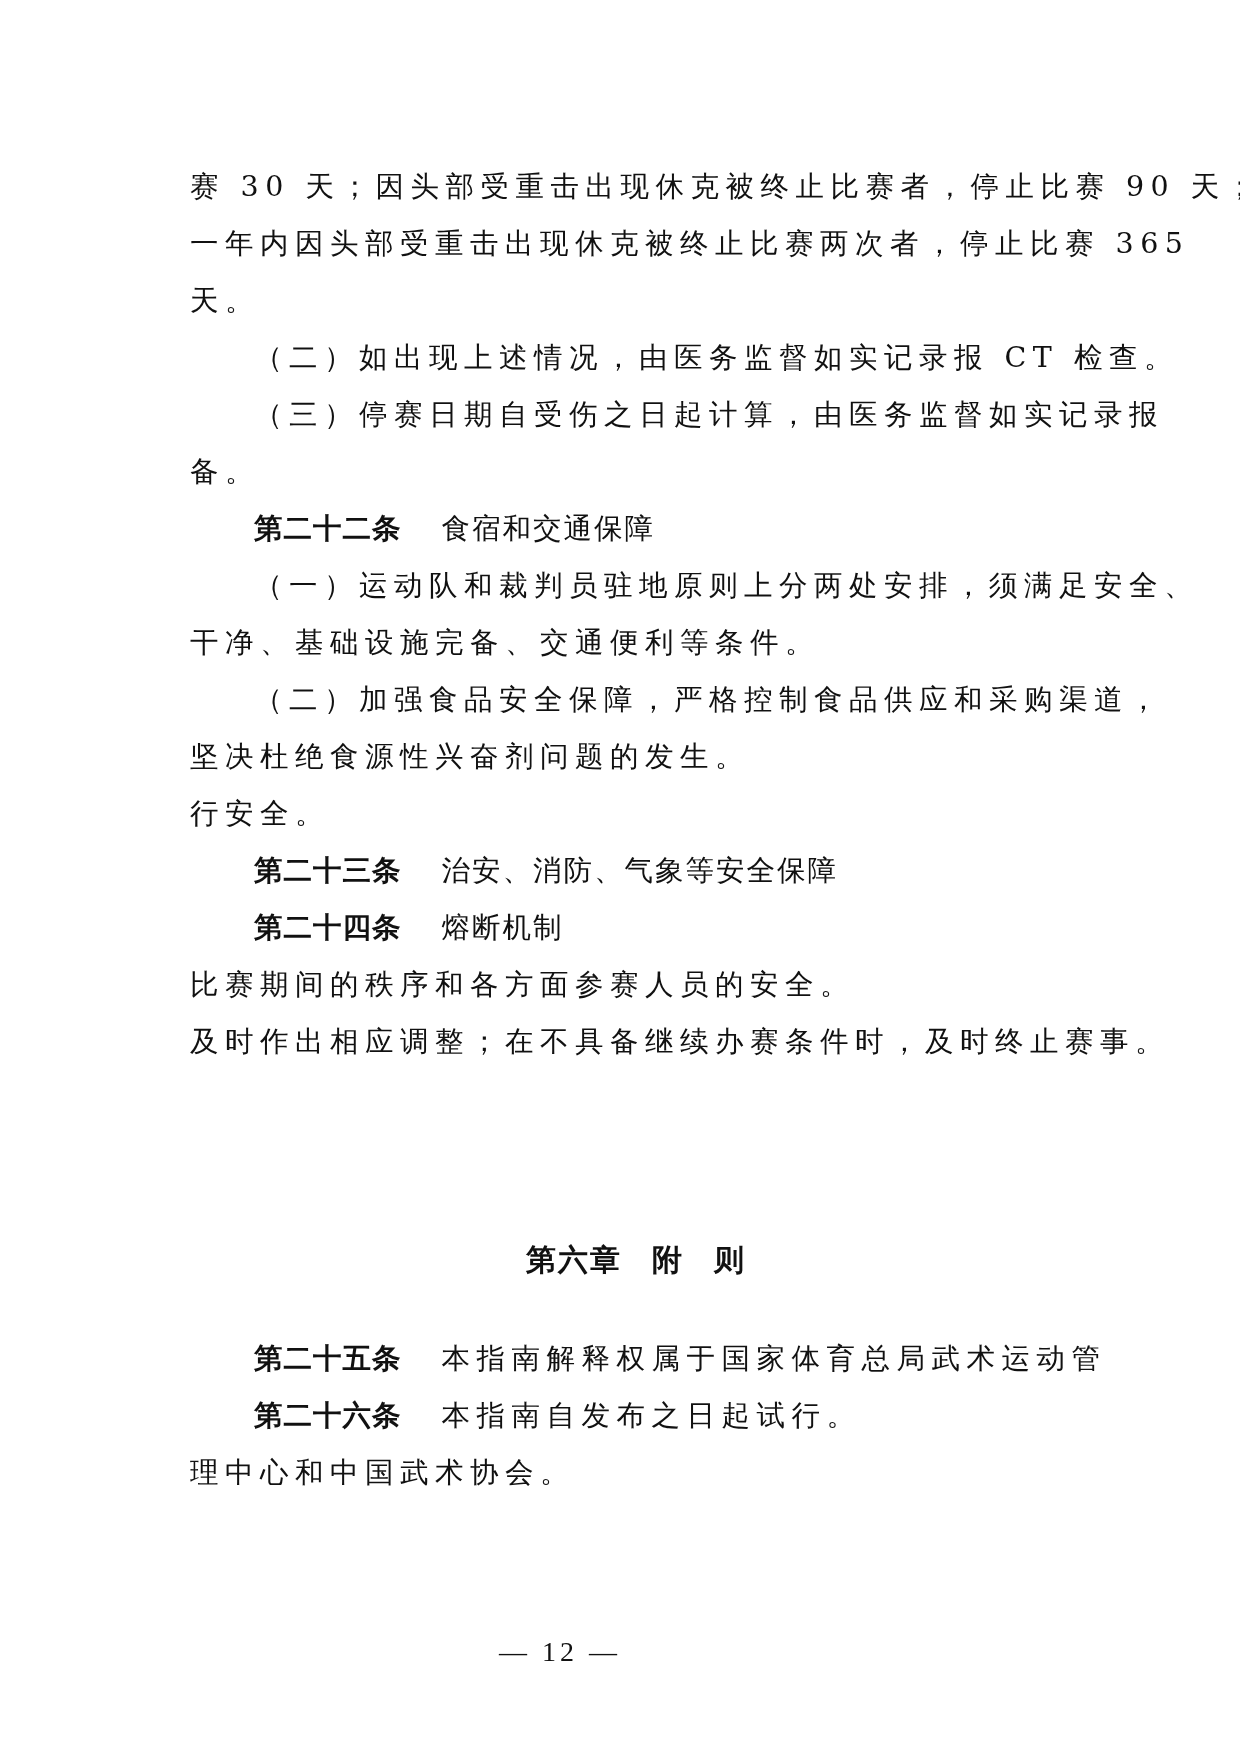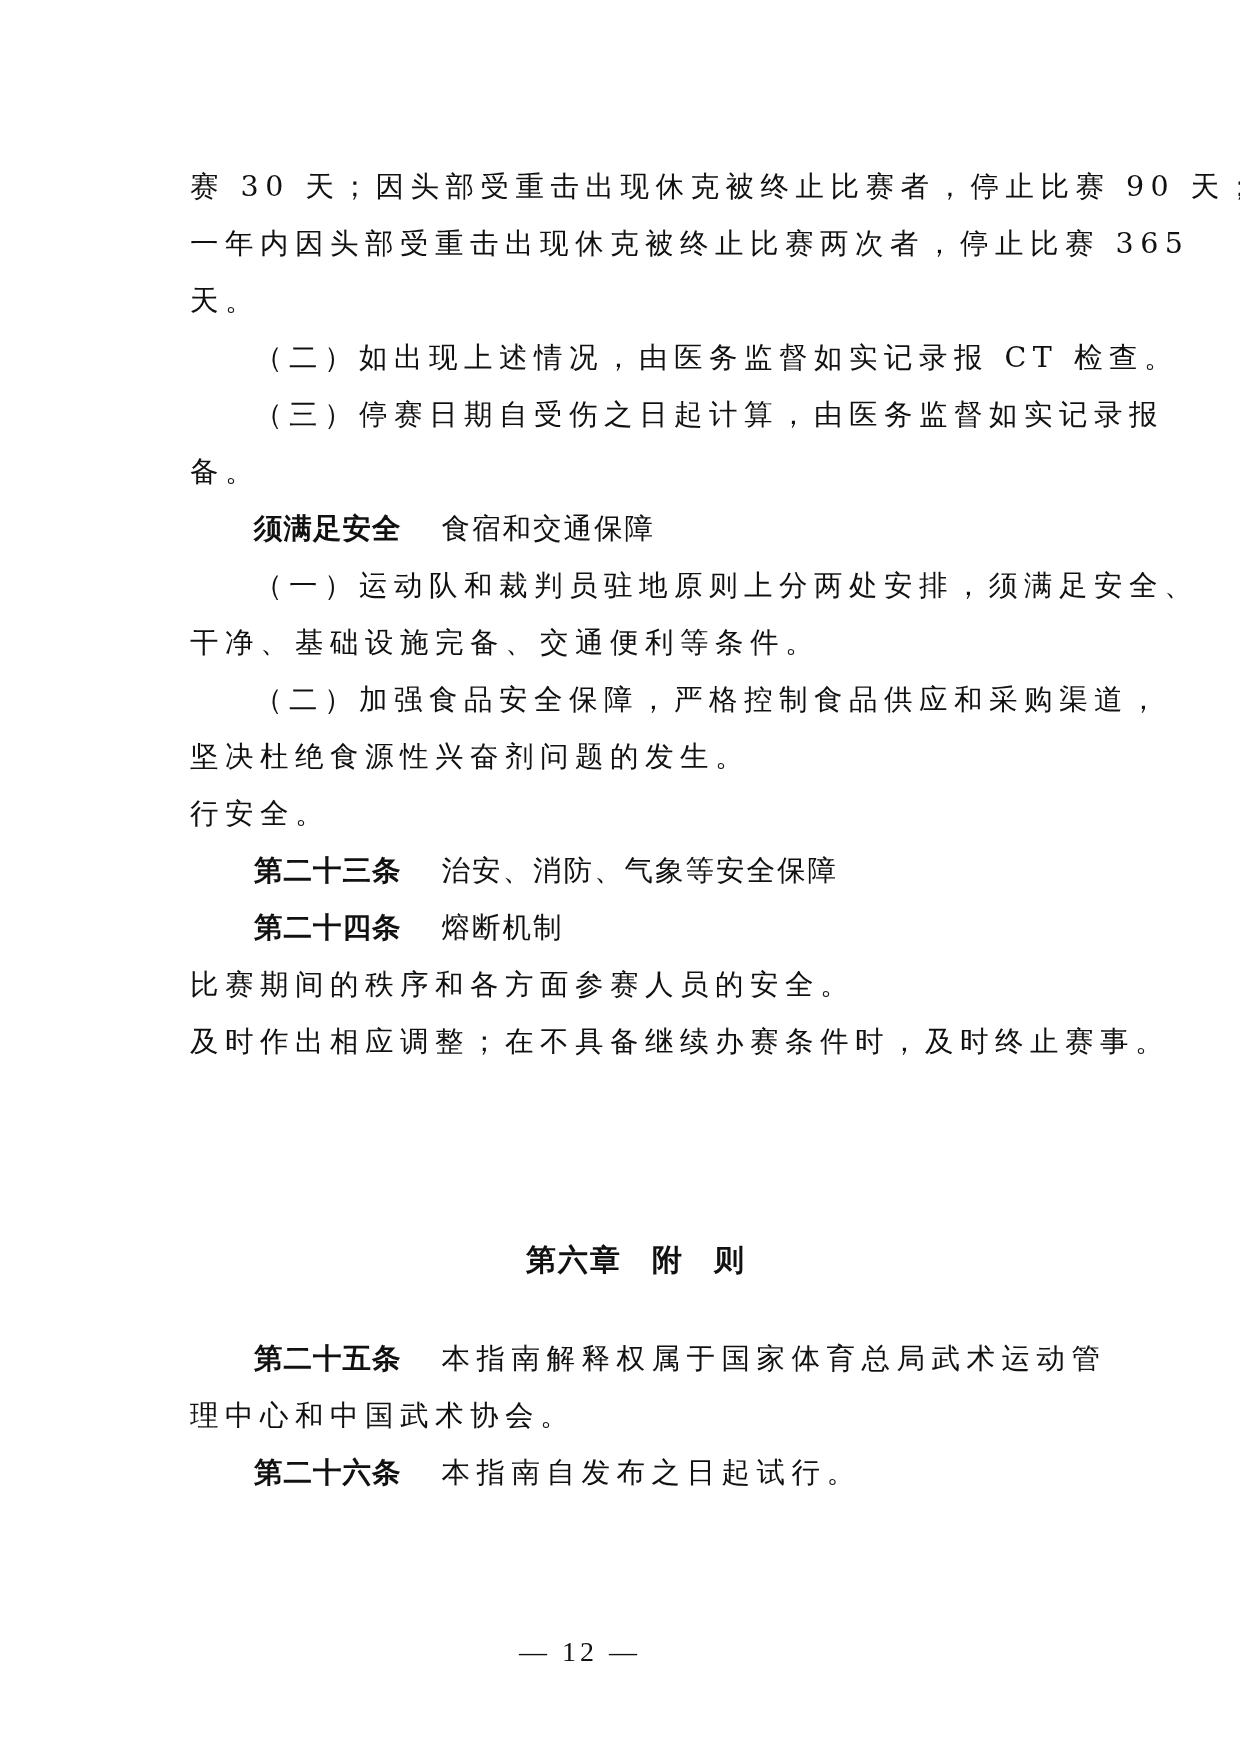--- a/index.html
+++ b/index.html
@@ -9,35 +9,35 @@
   .line { font-size:28.5px; line-height:57px; height:57px; white-space:nowrap; letter-spacing:6.5px; }
   .indent { padding-left:64px; }
   .bold { font-family:"DejaVu Sans","Liberation Sans",sans-serif; font-weight:bold; letter-spacing:1px; }
   .title { font-family:"DejaVu Sans","Liberation Sans",sans-serif; letter-spacing:2px; }
   .gap { display:inline-block; width:40px; }
   .chapter { position:absolute; left:0; width:1240px; top:1240px; text-align:center;
              font-family:"DejaVu Sans","Liberation Sans",sans-serif; font-weight:bold; font-size:30px; letter-spacing:2px;padding-left:16px; }
   .chapter .sp { display:inline-block; width:30px; }
   .page2 { position:absolute; left:190px; top:1330px; width:866px; }
   .pagenum { position:absolute; left:0; width:1120px; top:1636px; text-align:center;
-             font-family:"Liberation Serif","DejaVu Serif",serif; font-size:28px; letter-spacing:4px;margin-left:20px; }
+             font-family:"Liberation Serif","DejaVu Serif",serif; font-size:28px; letter-spacing:4px; }
 </style>
 </head>
 <body>
 
 <div class="page">
   <div class="line">赛 30 天；因头部受重击出现休克被终止比赛者，停止比赛 90 天；</div>
   <div class="line">一年内因头部受重击出现休克被终止比赛两次者，停止比赛 365</div>
   <div class="line">天。</div>
   <div class="line indent">（二）如出现上述情况，由医务监督如实记录报 CT 检查。</div>
   <div class="line indent">（三）停赛日期自受伤之日起计算，由医务监督如实记录报</div>
   <div class="line">备。</div>
 
   <div class="line indent">
-    <span class="bold">须满足安全</span><span class="gap"></span><span class="title">食宿和交通保障</span>
+    <span class="bold">第二十二条</span><span class="gap"></span><span class="title">食宿和交通保障</span>
   </div>
   <div class="line indent">（一）运动队和裁判员驻地原则上分两处安排，须满足安全、</div>
   <div class="line">干净、基础设施完备、交通便利等条件。</div>
   <div class="line indent">（二）加强食品安全保障，严格控制食品供应和采购渠道，</div>
   <div class="line">坚决杜绝食源性兴奋剂问题的发生。</div>
   <div class="line">行安全。</div>
 
   <div class="line indent">
     <span class="bold">第二十三条</span><span class="gap"></span><span class="title">治安、消防、气象等安全保障</span>
   </div>
@@ -50,19 +50,19 @@
 </div>
 
 <div class="chapter">
   <span>第六章</span><span class="sp"></span><span>附</span><span class="sp"></span><span>则</span>
 </div>
 
 <div class="page2">
   <div class="line indent">
     <span class="bold">第二十五条</span><span class="gap"></span><span>本指南解释权属于国家体育总局武术运动管</span>
   </div>
-  <div class="line">理中心和中国武术协会。</div>
   <div class="line indent">
     <span class="bold">第二十六条</span><span class="gap"></span><span>本指南自发布之日起试行。</span>
   </div>
+  <div class="line">理中心和中国武术协会。</div>
 </div>
 
 <div class="pagenum">— 12 —</div>
 
 </body></html>

